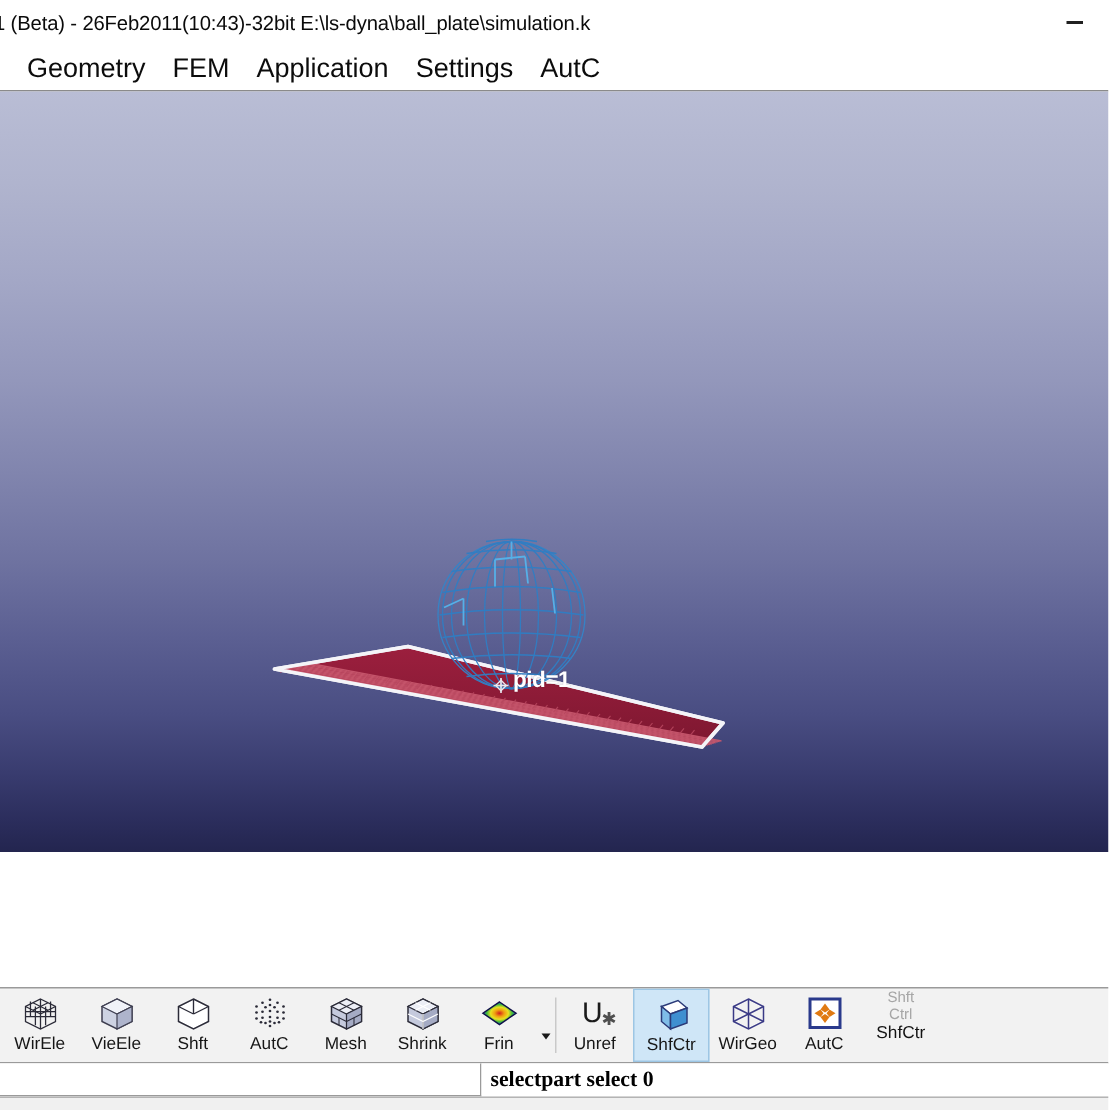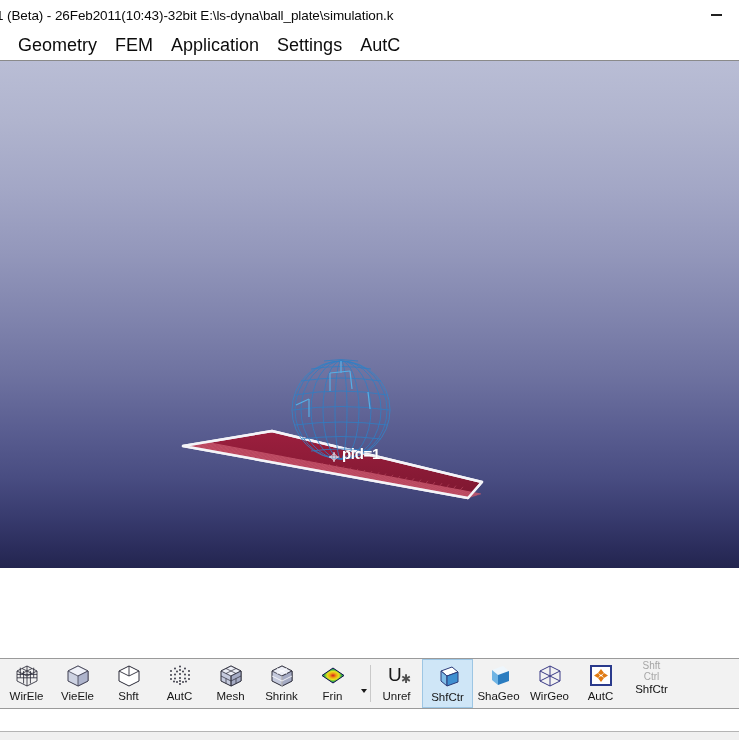--- a/index.html
+++ b/index.html
@@ -492,30 +492,20 @@
       <span class="tb-ico">
         <svg width="28" height="25" viewBox="0 0 28 25">
           <polygon points="7,7 18,3 24,8 13,12" fill="#ffffff" stroke="#2b3a78" stroke-width="1"></polygon>
           <polygon points="7,7 13,12 13,22 7,17" fill="#7fbde8" stroke="#2b3a78" stroke-width="1"></polygon>
           <polygon points="13,12 24,8 24,18 13,22" fill="#3f8fd0" stroke="#2b3a78" stroke-width="1"></polygon>
         </svg>
       </span>
       <span class="tb-lbl">ShfCtr</span>
     </div>
 
-    <div class="tb-btn">
-      <span class="tb-ico">
-        <svg width="28" height="25" viewBox="0 0 28 25">
-          <polygon points="7,7 18,3 24,8 13,12" fill="#eef6fc"></polygon>
-          <polygon points="7,7 13,12 13,22 7,17" fill="#6fb4e4"></polygon>
-          <polygon points="13,12 24,8 24,18 13,22" fill="#2a7cc0"></polygon>
-        </svg>
-      </span>
-      <span class="tb-lbl">ShaGeo</span>
-    </div>
 
     <div class="tb-btn">
       <span class="tb-ico">
         <svg width="28" height="25" viewBox="0 0 28 25">
           <g fill="none" stroke="#3a3a86" stroke-width="1">
             <polygon points="14,3 24,8 24,18 14,23 4,18 4,8"></polygon>
             <line x1="14" y1="3" x2="14" y2="13"></line>
             <line x1="14" y1="13" x2="4" y2="8"></line>
             <line x1="14" y1="13" x2="24" y2="8"></line>
             <line x1="14" y1="13" x2="14" y2="23"></line>
@@ -545,16 +535,20 @@
     <div class="tb-btn dim">
       <span class="tb-stack">
         <span>Shft</span><br>
         <span>Ctrl</span>
       </span>
       <span class="tb-lbl">ShfCtr</span>
     </div>
 
   </div>
 
+  <div id="statusrow">
+    <input id="cmd-input" type="text" value="" style="">
+    <div id="status-msg">selectpart select 0</div>
+  </div>
 
   <div id="footer-strip"></div>
 
 </div>
 
 </body></html>

